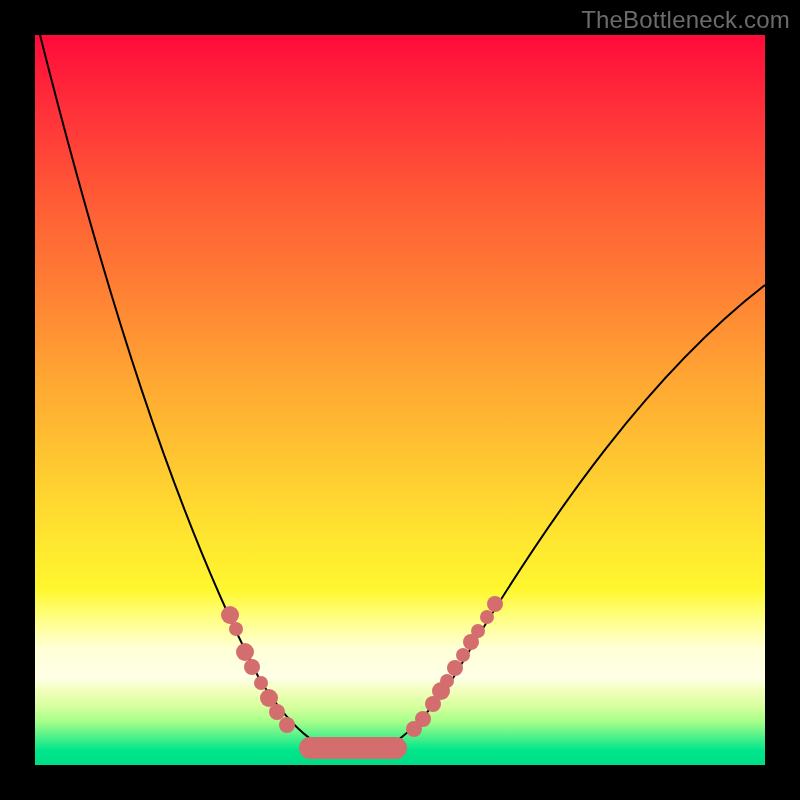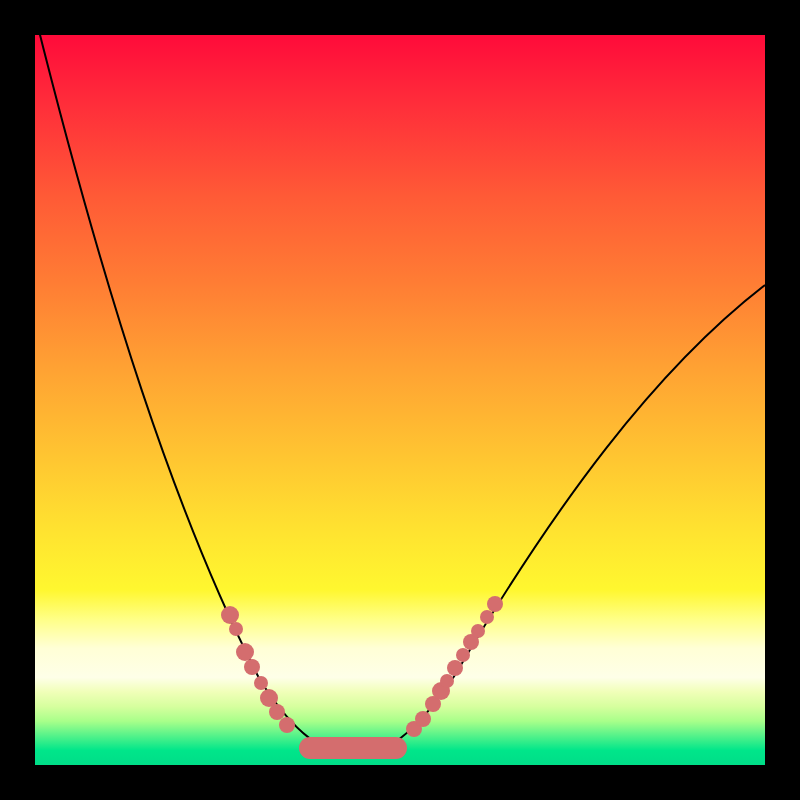--- a/index.html
+++ b/index.html
@@ -77,20 +77,21 @@
   }
   .bottom-band {
     fill: #d46d6e;
     stroke: none;
   }
 </style>
 </head>
 <body>
 
 <div class="frame">
+  <div class="watermark">TheBottleneck.com</div>
 
   <div class="plot">
     <svg class="curve" viewBox="0 0 730 730" preserveAspectRatio="none">
 
       <path class="line" d="M 0 -20 C 70 260, 140 480, 225 645 C 260 700, 290 720, 320 720 C 350 720, 380 700, 420 640 C 520 470, 620 335, 730 250"></path>
 
       <rect class="bottom-band" x="264" y="702" width="108" height="22" rx="11"></rect>
 
       <circle class="marker" cx="195" cy="580" r="9"></circle>
       <circle class="marker" cx="201" cy="594" r="7"></circle>

